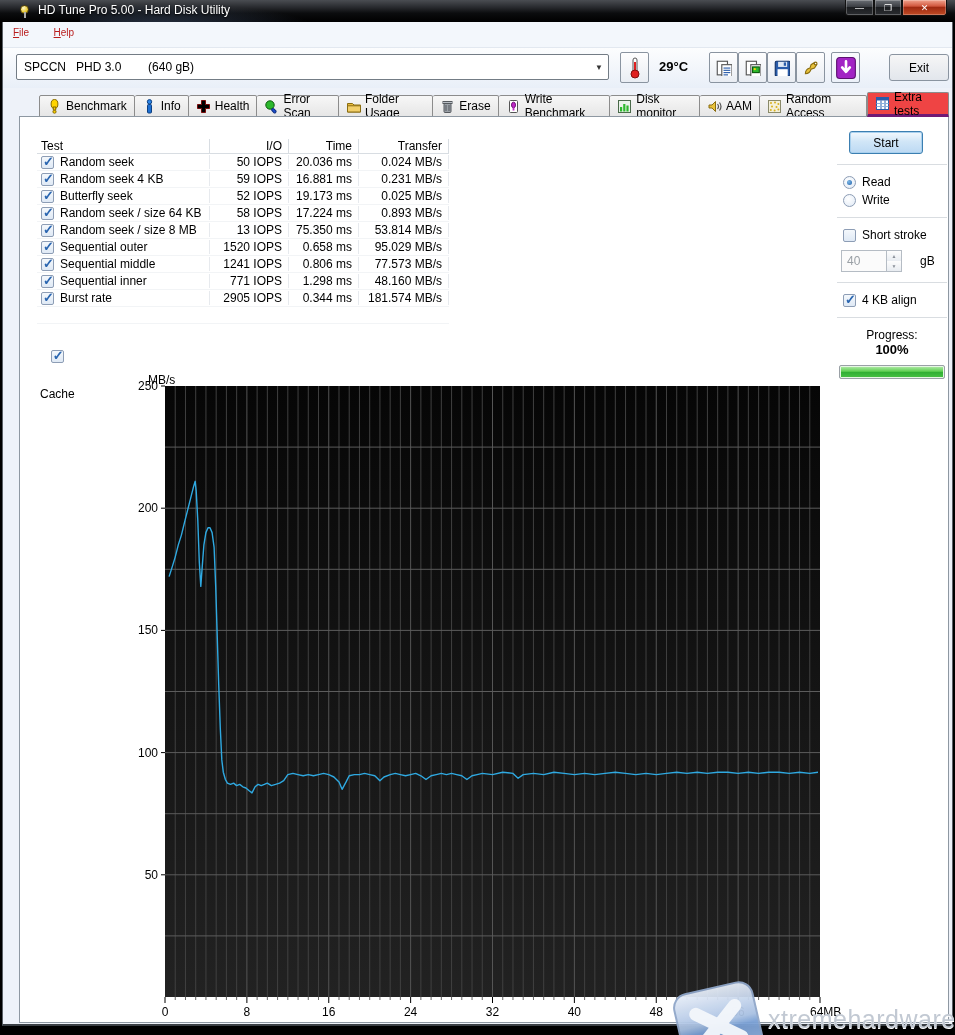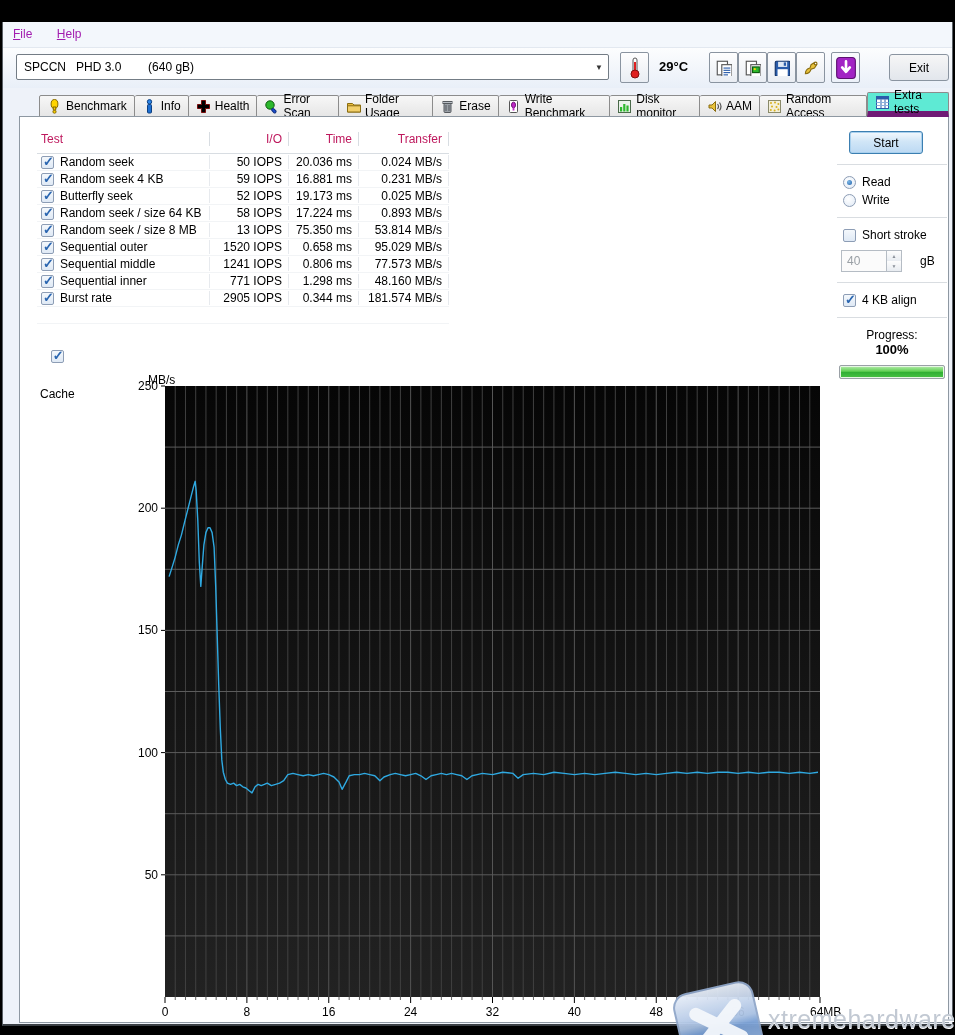--- a/index.html
+++ b/index.html
@@ -23,21 +23,21 @@
   .winbtn.min { width:29px; border-radius:0 0 0 3px; }
   .winbtn.max { width:28px; }
   .winbtn.close { width:45px; border-radius:0 0 3px 0;
     background:linear-gradient(180deg,#f1a28d,#d25940 40%,#a02a12 50%,#c04c25); }
 
   
   .win { position:absolute; left:2px; top:22px; width:951px; height:1004px; background:#eef2f9;
     border-left:1px solid #5a6066; border-right:1px solid #5a6066; border-bottom:2px solid #3a3f44; }
 
   .menubar { position:absolute; left:0; top:0; width:100%; height:26px; background:#f3f7fc; border-bottom:1px solid #e2e8f0; }
-  .menu-item { display:inline-block; padding:5px 10px; font-size:12px; color:#a21caf; }
+  .menu-item { display:inline-block; padding:5px 10px; font-size:10px; color:#b91c1c; }
   .menu-item u { text-decoration:underline; }
 
   .toolbar { position:absolute; left:0; top:26px; width:100%; height:40px;
     background:linear-gradient(180deg,#fcfdfe,#e9eff8); }
   .combo { position:absolute; left:13px; top:6px; width:593px; height:26px; background:#fff;
     border:1px solid #737c85; border-radius:2px; font-size:12px; display:flex; align-items:center; }
   .combo .txt { flex:1; padding-left:7px; white-space:pre; color:#000; }
   .combo .arrow { width:18px; text-align:center; color:#333; font-size:8px; }
   .tool-btn { position:absolute; top:4px; width:29px; height:31px; background:linear-gradient(180deg,#fefefe,#e9edf3);
     border:1px solid #8a94a0; border-radius:2px; display:flex; align-items:center; justify-content:center; }
@@ -45,28 +45,28 @@
   .exit-btn { position:absolute; left:886px; top:6px; width:60px; height:27px; font-size:12px; color:#000;
     background:linear-gradient(180deg,#f6f6f6,#e2e6ec); border:1px solid #8a94a0; border-radius:3px;
     display:flex; align-items:center; justify-content:center; }
 
   
   .tabbar { position:absolute; left:16px; top:70px; width:930px; height:25px; display:flex; align-items:flex-end;padding-left:20px; }
   .tab { height:22px; display:flex; align-items:center; gap:4px; padding:0 7px; font-size:12px; color:#000;
     background:linear-gradient(180deg,#f7f7f7,#e6e6e6); border:1px solid #8c8c8c; border-left:none;
     border-radius:2px 2px 0 0; position:relative; }
   .tab:first-child { border-left:1px solid #8c8c8c; }
-  .tab.active { height:25px; background:#5eead4; z-index:5; border-left:1px solid #8c8c8c; border-bottom:6px solid #701a75;margin-top:38px; }
+  .tab.active { height:25px; background:#ef4444; z-index:5; border-left:1px solid #8c8c8c; border-bottom:3px solid #701a75;margin-top:38px; }
   .tab .ticon { width:15px; height:15px; flex:0 0 15px; }
 
   .panel { position:absolute; left:16px; top:94px; width:930px; height:907px; background:#fff; border:1px solid #8e98a2; z-index:1; }
 
   
   .results { position:absolute; left:17px; top:15px; width:412px; font-size:12px; color:#000; }
-  .thead { display:flex; height:22px; align-items:flex-start; border-bottom:1px solid #d8dde2; color:#be185d; }
+  .thead { display:flex; height:22px; align-items:flex-end; border-bottom:1px solid #d8dde2; color:#000000; }
   .th { padding:0 6px; }
   .trow { display:flex; height:17px; align-items:center; border-bottom:1px solid #f2f4f6; }
   .c-test { width:173px; display:flex; align-items:center; gap:6px; padding-left:4px; border-right:1px solid #e7eaee; }
   .c-io { width:79px; text-align:right; padding-right:6px; border-right:1px solid #e7eaee; }
   .c-time { width:70px; text-align:right; padding-right:6px; border-right:1px solid #e7eaee; }
   .c-tr { width:90px; text-align:right; padding-right:6px; border-right:1px solid #e7eaee; }
   .thead .c-test { border-right:1px solid #d8dde2; }
   .thead .c-io,.thead .c-time,.thead .c-tr { border-right:1px solid #d8dde2; }
 
   .cb { width:13px; height:13px; border:1px solid #8d9db5; border-radius:2px; flex:0 0 13px;
@@ -107,20 +107,33 @@
   .wm-text { position:absolute; left:748px; top:888px; z-index:8; font-size:25px; color:#c2c9d3; letter-spacing:0.5px;
     text-shadow:0 1px 0 #fff; white-space:nowrap; }
 
   .footer-strip { position:absolute; left:0; top:1028px; width:955px; height:7px; background:#000; }
 </style>
 </head>
 <body>
 
 <div id="stage">
 
+  <div class="titlebar">
+    <div class="sheen"></div>
+    <div class="app-icon">
+        <div class="dot"></div>
+        <div class="pin"></div>
+      </div>
+    <div class="title-text">HD Tune Pro 5.00 - Hard Disk Utility</div>
+    <div class="winbtns">
+      <div class="winbtn min">—</div>
+      <div class="winbtn max">❐</div>
+      <div class="winbtn close">✕</div>
+    </div>
+  </div>
 
   <div class="win">
 
     <div class="menubar">
       <span class="menu-item" id="menu-file"><u>F</u>ile</span>
       <span class="menu-item" id="menu-help"><u>H</u>elp</span>
     </div>
 
     <div class="toolbar">
       <div class="combo">

